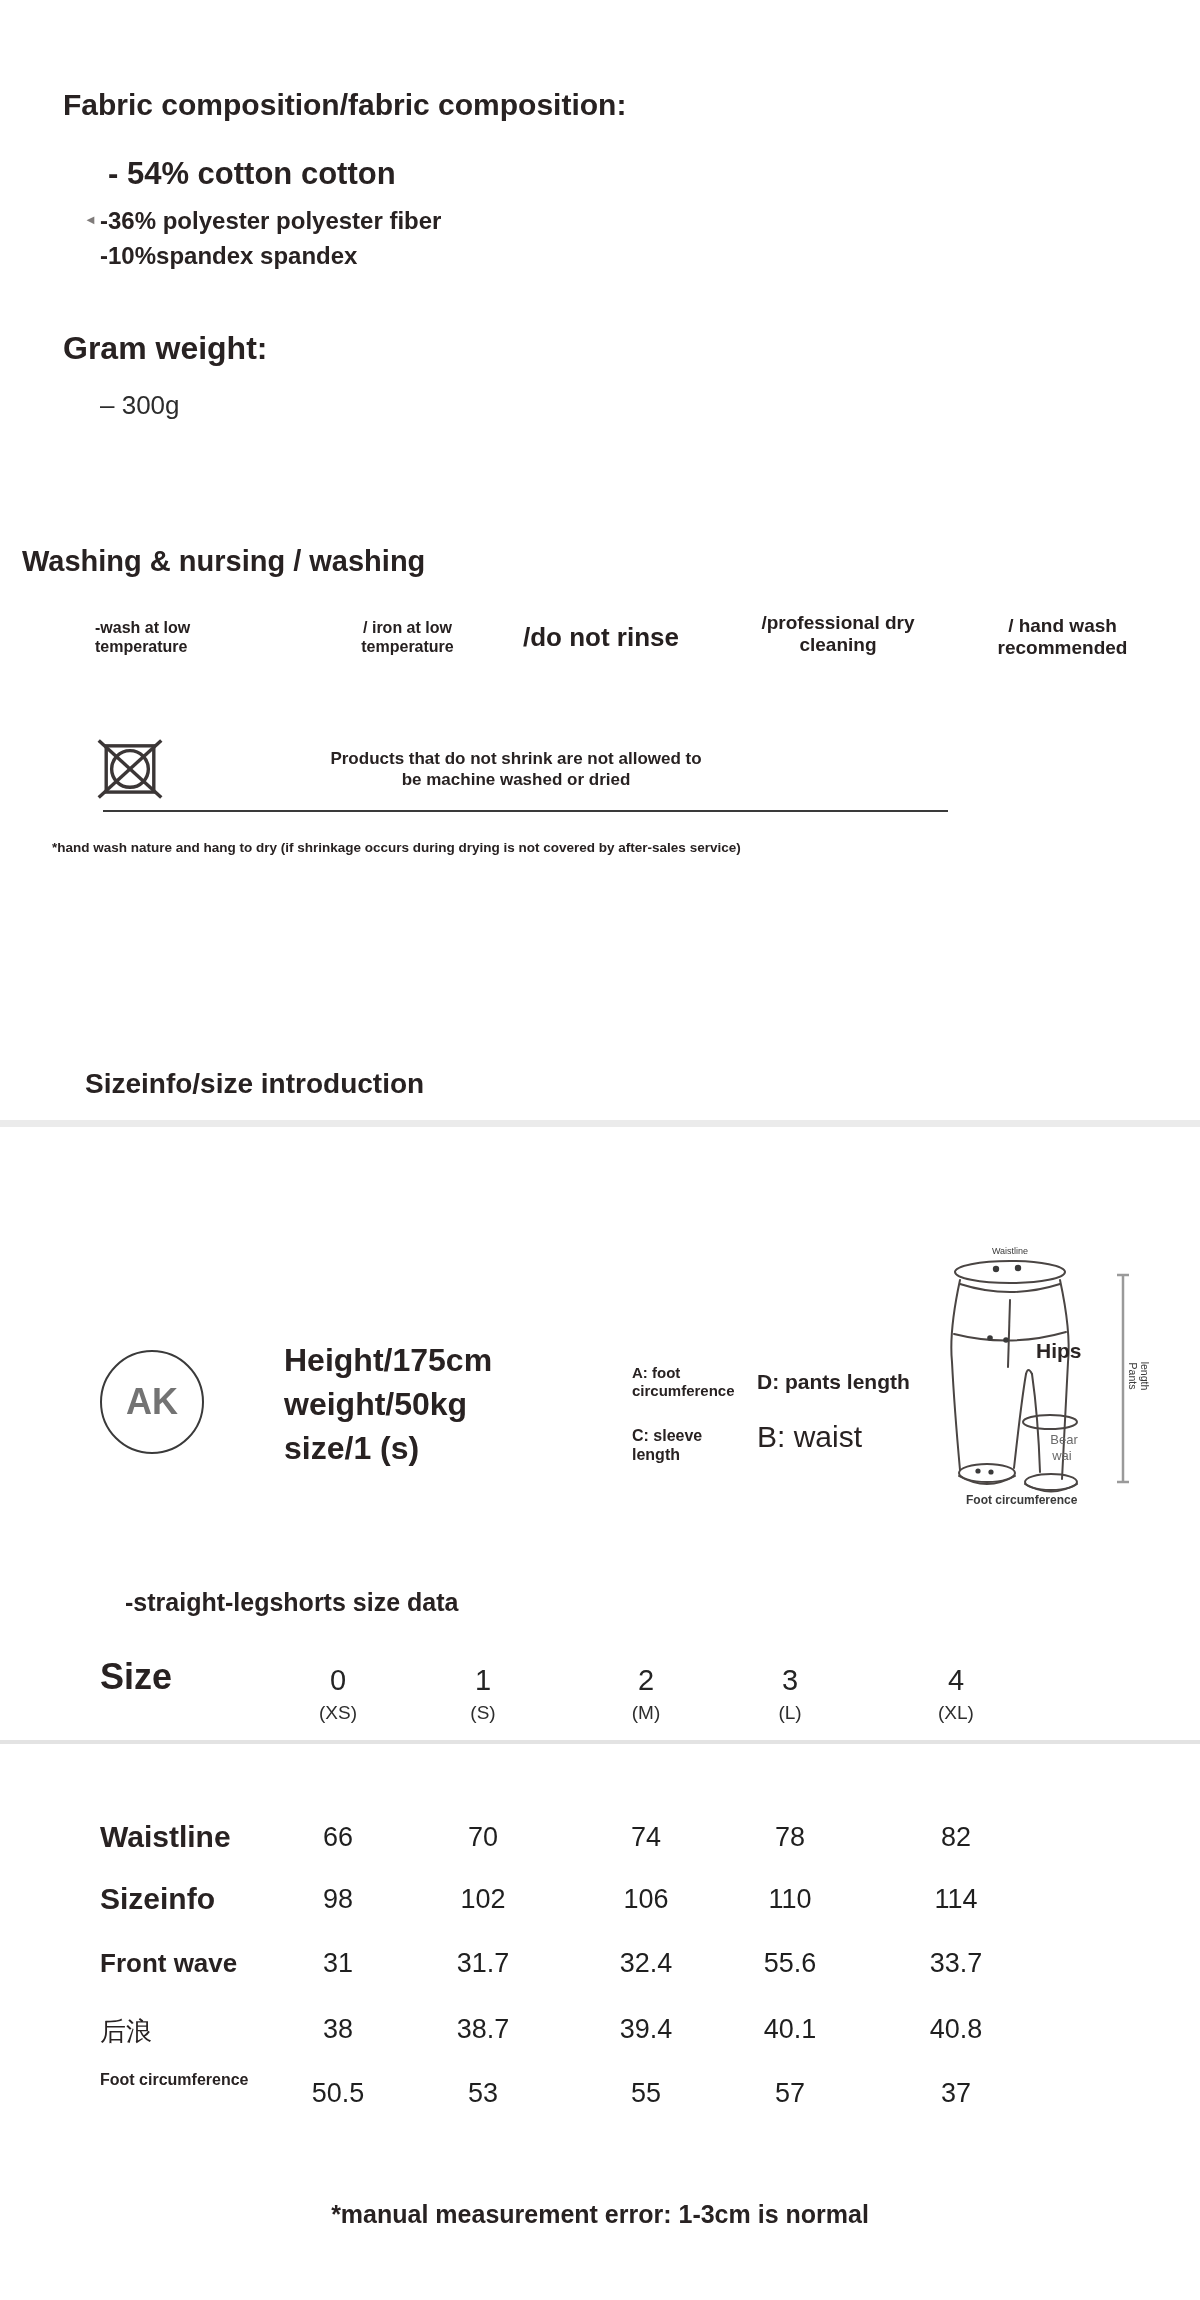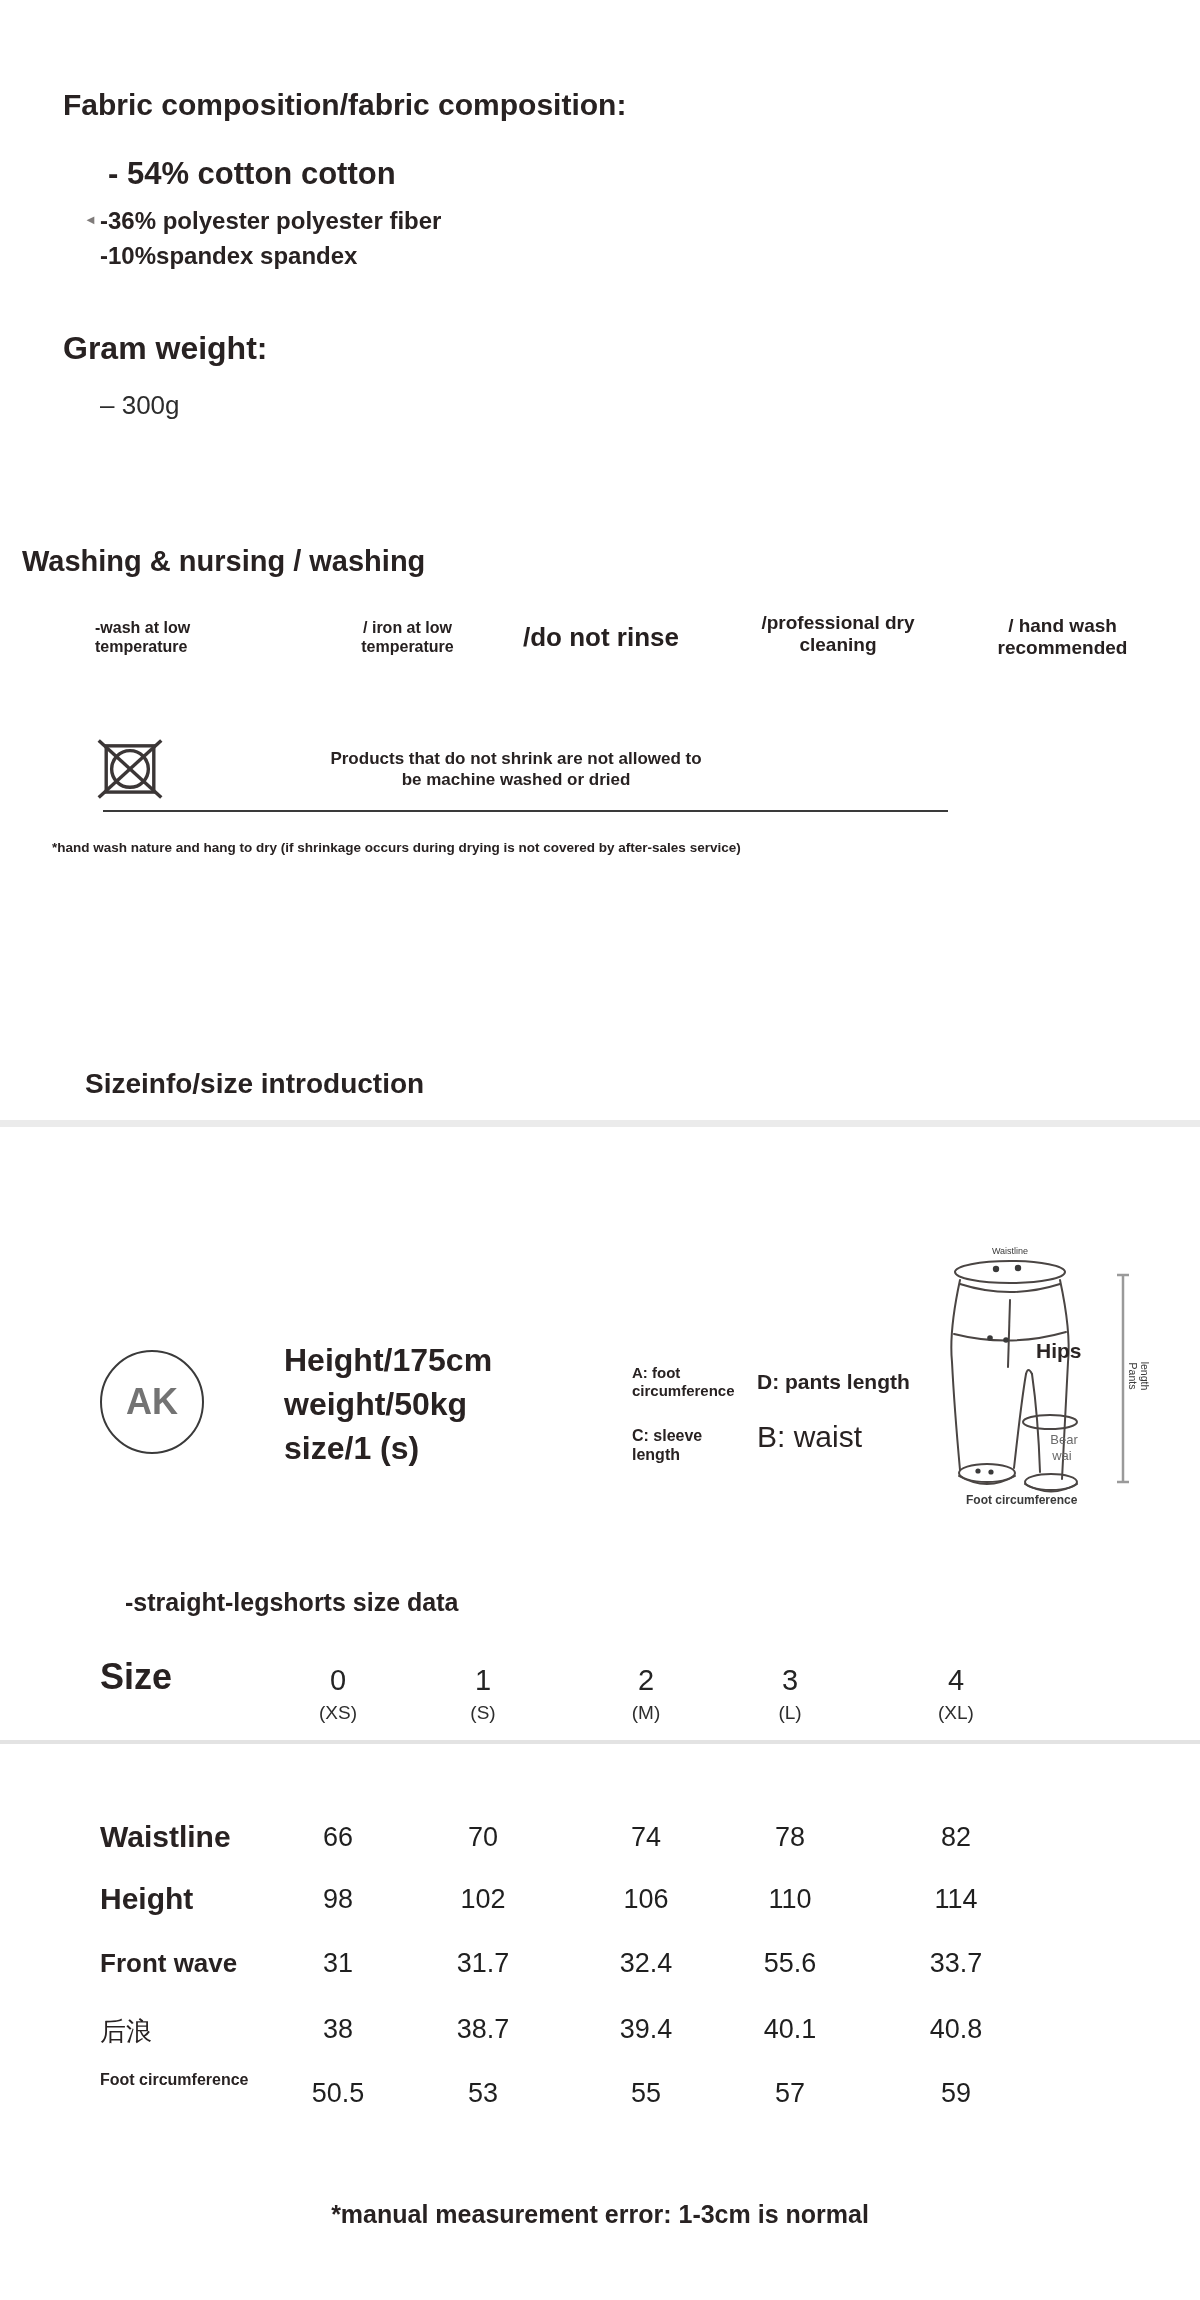--- a/index.html
+++ b/index.html
@@ -179,21 +179,21 @@
 
   <div class="srow r1">
     <span class="rlabel rl-lg">Waistline</span>
     <span class="val c0">66</span>
     <span class="val c1">70</span>
     <span class="val c2">74</span>
     <span class="val c3">78</span>
     <span class="val c4">82</span>
   </div>
   <div class="srow r2">
-    <span class="rlabel rl-lg">Height</span>
+    <span class="rlabel rl-lg">Sizeinfo</span>
     <span class="val c0">98</span>
     <span class="val c1">102</span>
     <span class="val c2">106</span>
     <span class="val c3">110</span>
     <span class="val c4">114</span>
   </div>
   <div class="srow r3">
     <span class="rlabel rl-fw">Front wave</span>
     <span class="val c0">31</span>
     <span class="val c1">31.7</span>
@@ -208,18 +208,18 @@
     <span class="val c2">39.4</span>
     <span class="val c3">40.1</span>
     <span class="val c4">40.8</span>
   </div>
   <div class="srow r5">
     <span class="rlabel rl-sm">Foot circumference</span>
     <span class="val c0">50.5</span>
     <span class="val c1">53</span>
     <span class="val c2">55</span>
     <span class="val c3">57</span>
-    <span class="val c4">59</span>
+    <span class="val c4">37</span>
   </div>
 
   <div class="abs footer-note">*manual measurement error: 1-3cm is normal</div>
 
 </div>
 
 </body></html>

